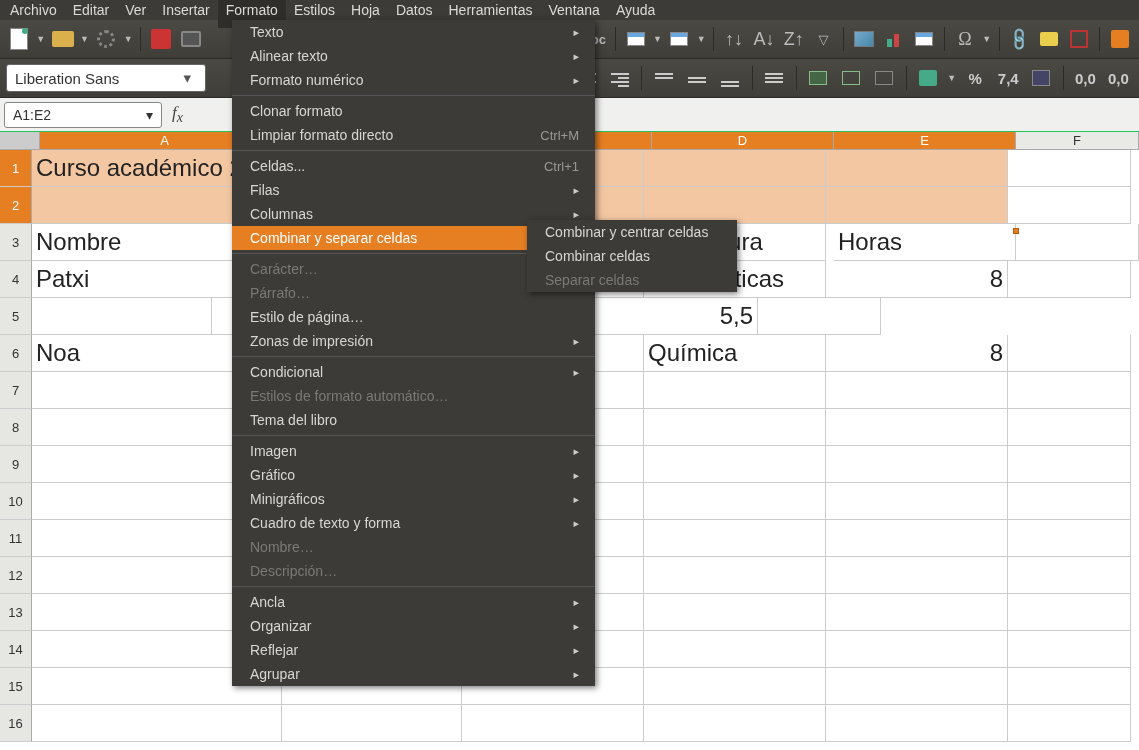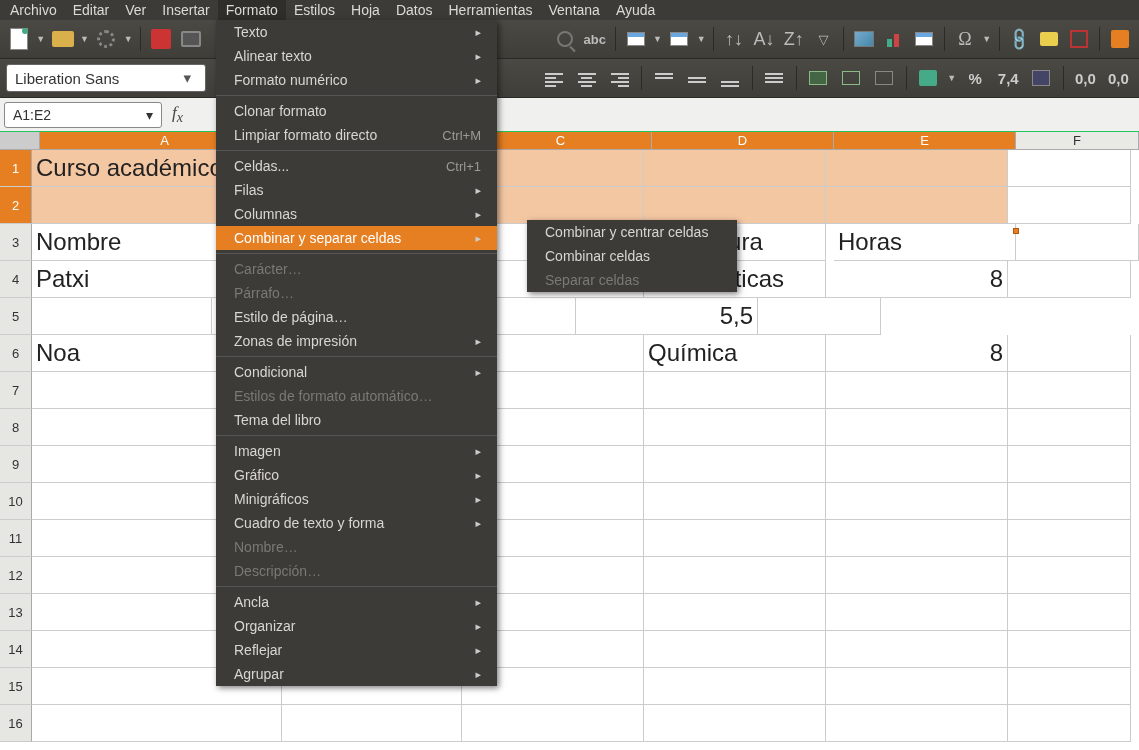--- a/index.html
+++ b/index.html
@@ -143,21 +143,21 @@
   }
   .menu .mi{
     padding:4px 16px 4px 18px;display:flex;justify-content:space-between;align-items:center;
     height:24px;cursor:default;
   }
   .menu .mi.sub:after{content:"▸";font-size:11px;color:#ccc;margin-left:20px;}
   .menu .mi.hover{background:#e67e22;color:#fff;}
   .menu .mi.disabled{color:#7a7974;}
   .menu hr{border:none;border-top:1px solid #555;margin:3px 0;}
   .menu .shortcut{color:#9a9994;font-size:13px;}
-  .menu1{left:216px;top:20px;width:281px;}
+  .menu1{left:232px;top:20px;width:363px;}
   .menu2{left:527px;top:220px;width:210px;}
 
   
   .handle{position:absolute;width:6px;height:6px;background:#e67e22;border:1px solid #b35a12;}
 </style>
 </head>
 <body>
 
 <div class="menubar">
   <div class="menu-item">Archivo</div>

